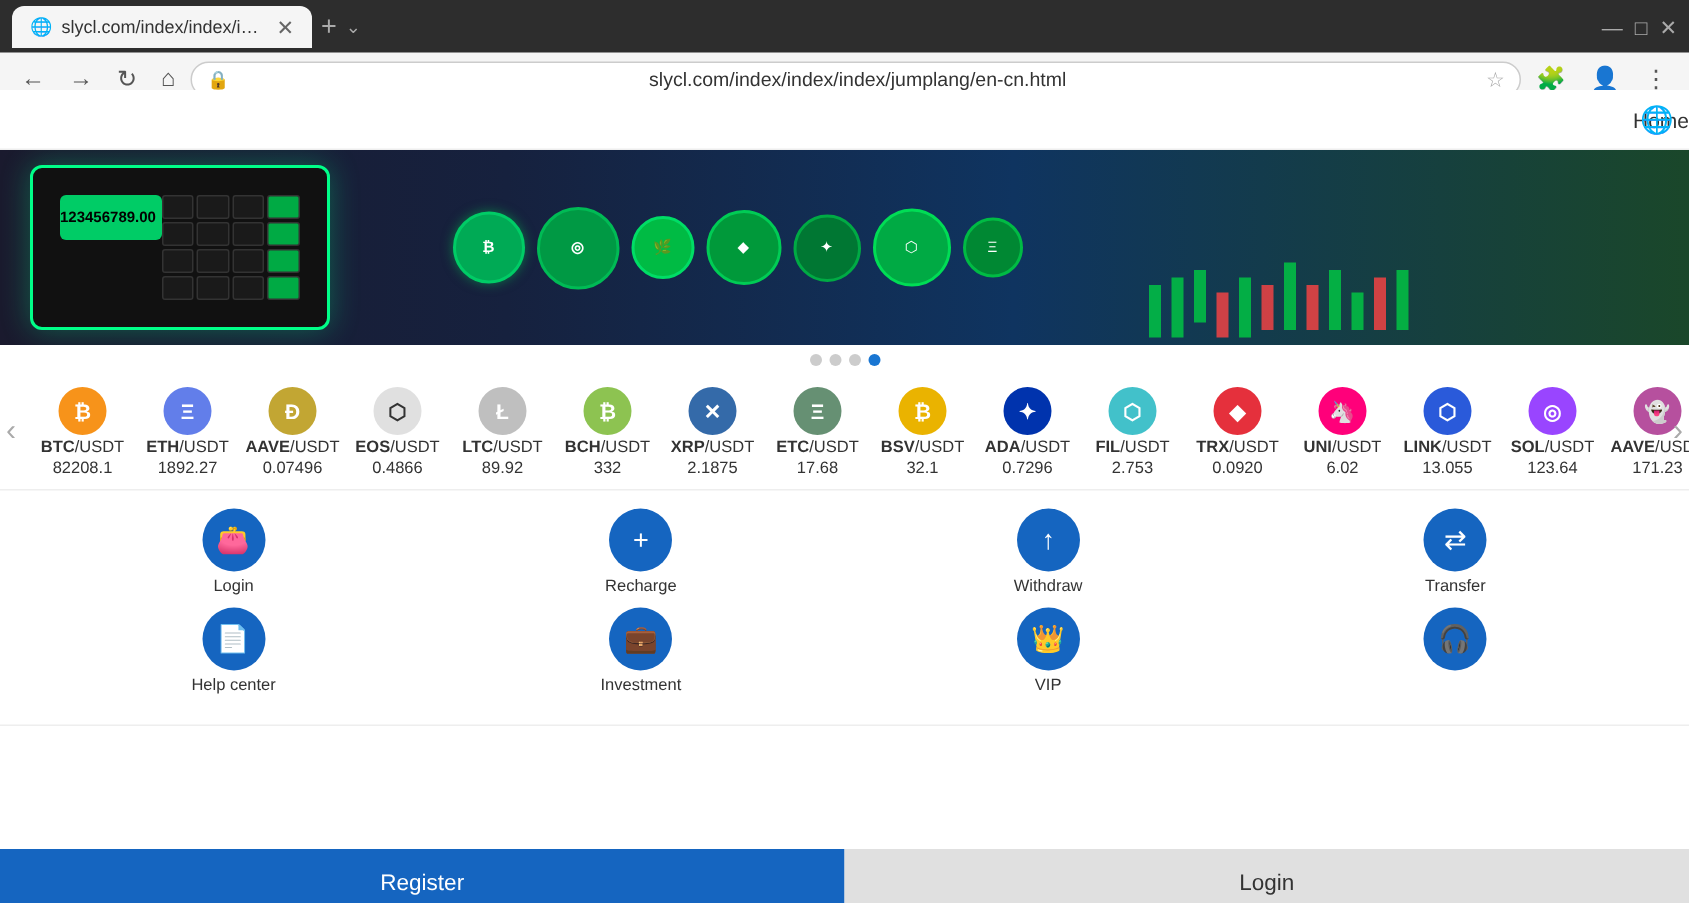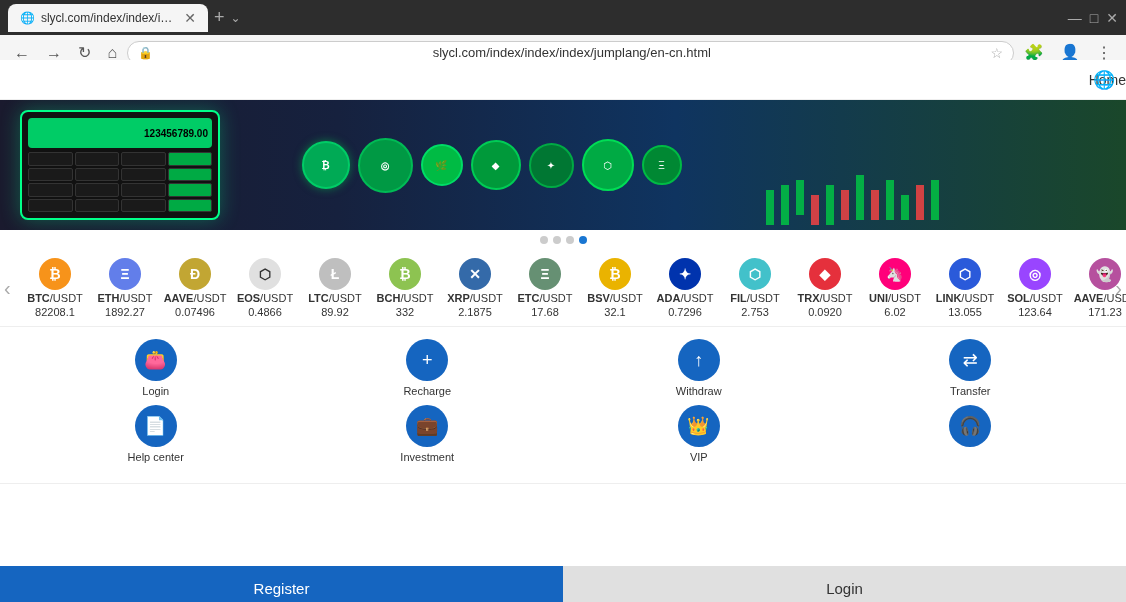--- a/index.html
+++ b/index.html
@@ -23,21 +23,21 @@
 
     
     .page { background: white; height: 506px; overflow: hidden; }
 
     
     .top-nav { display: flex; justify-content: flex-end; align-items: center; height: 40px; background: white; border-bottom: 1px solid #eee; position: relative; }
     .top-nav-title { font-size: 14px; color: #333; }
     .globe-icon { position: absolute; right: 10px; color: #555; font-size: 18px; cursor: pointer; }
     .banner-img-container { width: 100%; height: 130px; overflow: hidden; }
     .banner-bg { width: 100%; height: 100%; background: linear-gradient(90deg, #1a1a2e 0%, #16213e 30%, #0f3460 60%, #1a472a 100%); position: relative; display: flex; align-items: center; justify-content: center; }
-    .banner-calculator { width: 200px; height: 110px; background: #111; border-radius: 8px; position: absolute; left: 20px; top: 10px; display: flex; flex-direction: column; padding: 6px; border: 2px solid #00ff88; box-shadow: 0 0 20px rgba(0,255,136,0.3); }
+    .banner-calculator { width: 200px; height: 110px; background: #111; border-radius: 8px; position: absolute; left: 20px; top: 10px; display: flex; flex-direction: row; padding: 18px; border: 2px solid #00ff88; box-shadow: 0 0 20px rgba(0,255,136,0.3); }
     .calc-screen { background: #00cc66; height: 30px; border-radius: 4px; margin-bottom: 4px; display: flex; align-items: center; justify-content: flex-end; padding-right: 4px; font-size: 10px; color: black; font-weight: bold; }
     .calc-keys { display: grid; grid-template-columns: repeat(4, 1fr); gap: 2px; flex: 1; }
     .calc-key { background: #1a1a1a; border-radius: 2px; border: 1px solid #333; }
     .dots { display: flex; gap: 5px; justify-content: center; height: 20px; align-items: center; background: white; }
     .dot { width: 8px; height: 8px; border-radius: 50%; background: #ccc; }
     .dot.active { background: #1976d2; }
 
     
     .ticker-container { background: white; padding: 8px 0; border-bottom: 1px solid #eee; overflow: hidden; position: relative; }
     .ticker-arrow-left { position: absolute; left: 0; top: 50%; transform: translateY(-50%); background: none; border: none; font-size: 20px; color: #aaa; cursor: pointer; z-index: 10; padding: 0 4px; }

